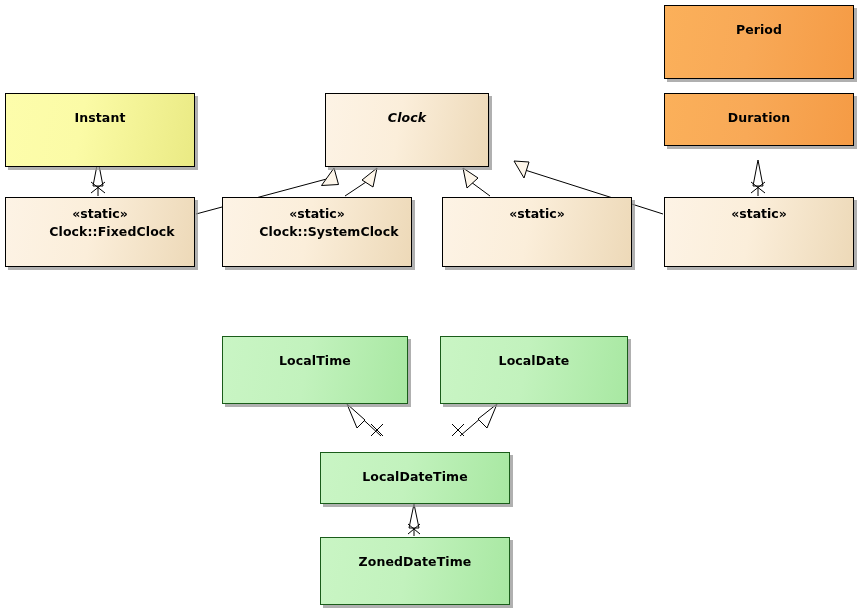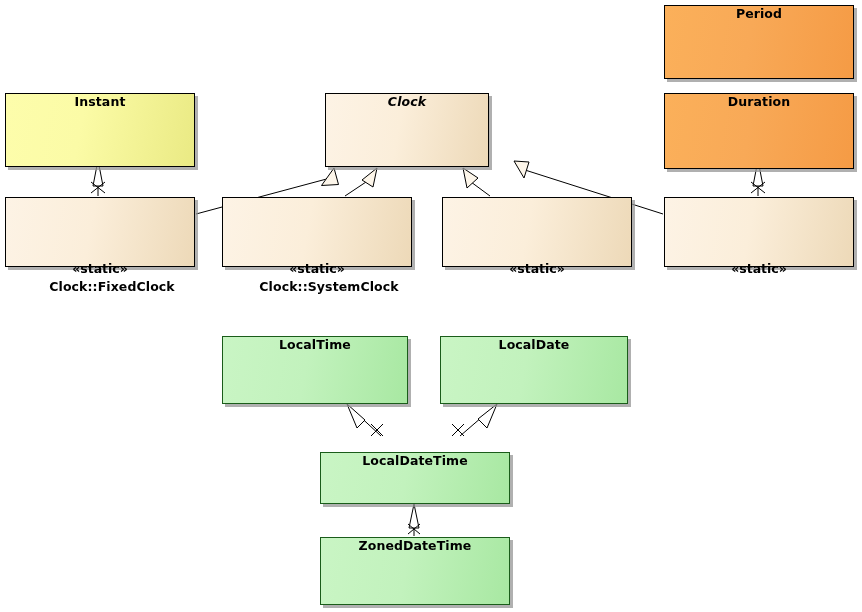--- a/index.html
+++ b/index.html
@@ -33,30 +33,30 @@
     display: block;
     text-align: center;
     z-index: 2;
   }
   .node .title {
     display: block;
     font-size: 12.5px;
     font-weight: bold;
     color: #000000;
     line-height: 1.25;
+    padding-top: 16px;
     letter-spacing: 0.1px;
   }
   .node .stereotype {
     display: block;
     font-size: 12.5px;
     font-weight: bold;
     color: #000000;
     line-height: 1.25;
-    padding-top: 28px;
-    margin-top: 35px;
+    padding-top: 8px;
   }
   .node .stereotype + .title {
     padding-top: 2px;
     margin-left: 24px;
   }
   .node.abstract .title {
     font-style: italic;
   }
 
   
@@ -135,21 +135,21 @@
       <line x1="452" y1="424" x2="464" y2="436" stroke="#000" stroke-width="1"></line>
       <line x1="464" y1="424" x2="452" y2="436" stroke="#000" stroke-width="1"></line>
     </g>
 
   </svg>
 
   <div id="node-layer">
       <div class="node theme-orange" style="left: 664px; top: 5px; width: 190px; height: 74px;">
         <span class="title">Period</span>
       </div>
-      <div class="node theme-orange" style="left: 664px; top: 93px; width: 190px; height: 76px; text-align: center;">
+      <div class="node theme-orange" style="left: 664px; top: 93px; width: 190px; height: 53px; text-align: center;">
         <span class="title">Duration</span>
       </div>
       <div class="node theme-yellow" style="left: 5px; top: 93px; width: 190px; height: 74px;">
         <span class="title">Instant</span>
       </div>
       <div class="node theme-beige abstract" style="left: 325px; top: 93px; width: 164px; height: 74px;">
         <span class="title">Clock</span>
       </div>
       <div class="node theme-beige" style="left: 5px; top: 197px; width: 190px; height: 70px;">
         <span class="stereotype">«static»</span>

